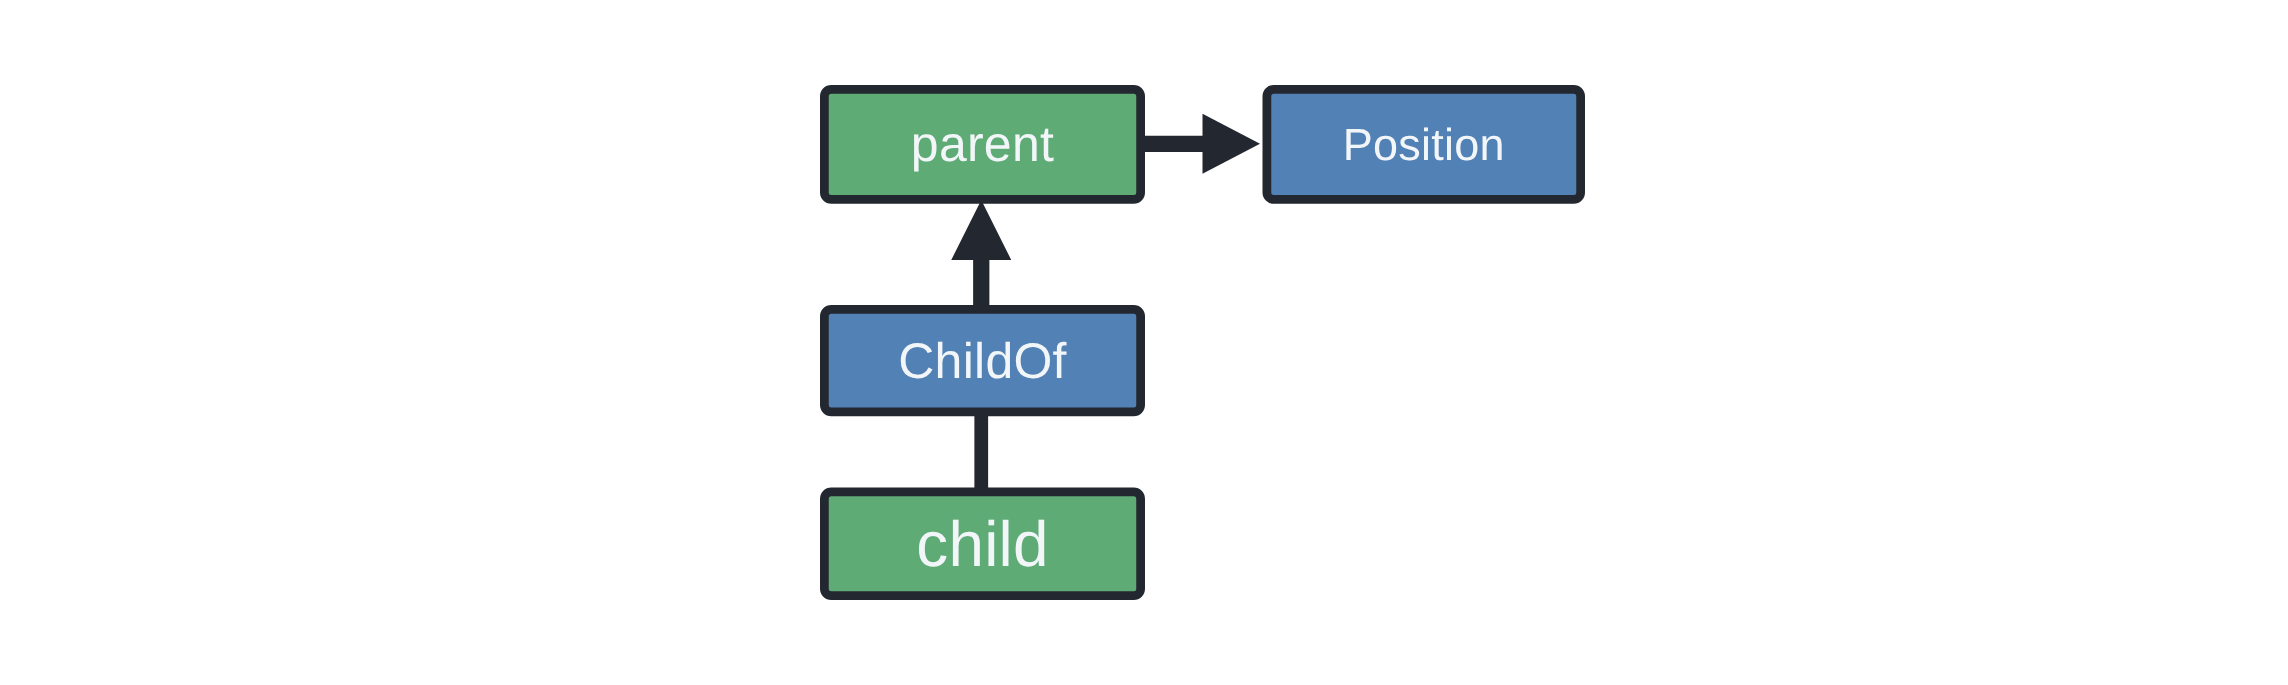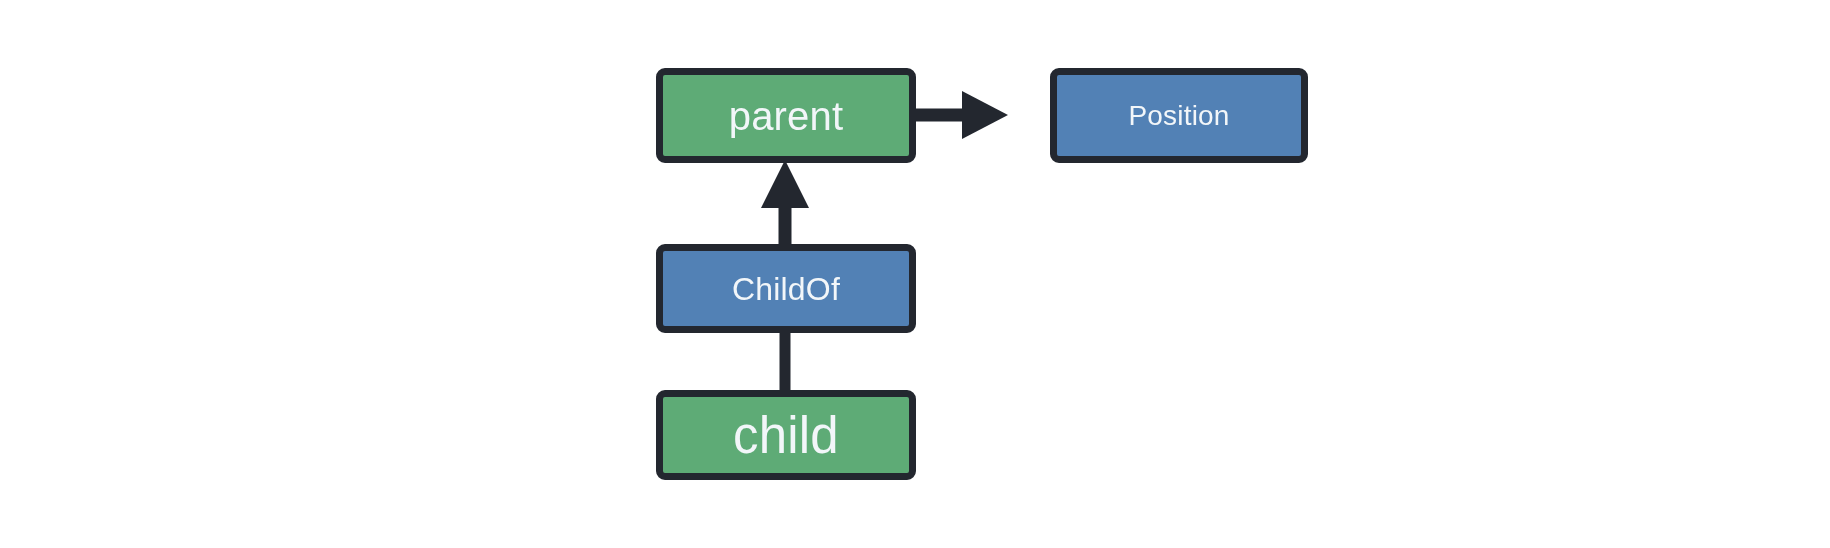--- a/index.html
+++ b/index.html
@@ -48,22 +48,22 @@
     white-space: nowrap;
   }
   .node-entity {
     background: #5eab76;
   }
   .node-component {
     background: #5281b5;
   }
   
   #node-parent   { left: 656px; top: 68px;  width: 260px; height: 95px; font-size: 40px; }
-  #node-position { left: 1050px; top: 68px; width: 258px; height: 95px; font-size: 28px; text-align: right; }
-  #node-childof  { left: 656px; top: 244px; width: 260px; height: 89px; font-size: 32px; }
+  #node-position { left: 1010px; top: 68px; width: 258px; height: 95px; font-size: 36px; text-align: right; }
+  #node-childof  { left: 656px; top: 244px; width: 260px; height: 89px; font-size: 40px; }
   #node-child    { left: 656px; top: 390px; width: 260px; height: 90px; font-size: 51px; }
 </style>
 </head>
 <body>
 
 <div id="diagram-canvas">
 
   <svg id="edge-layer" viewBox="0 0 1830 548">
 
     <g>

